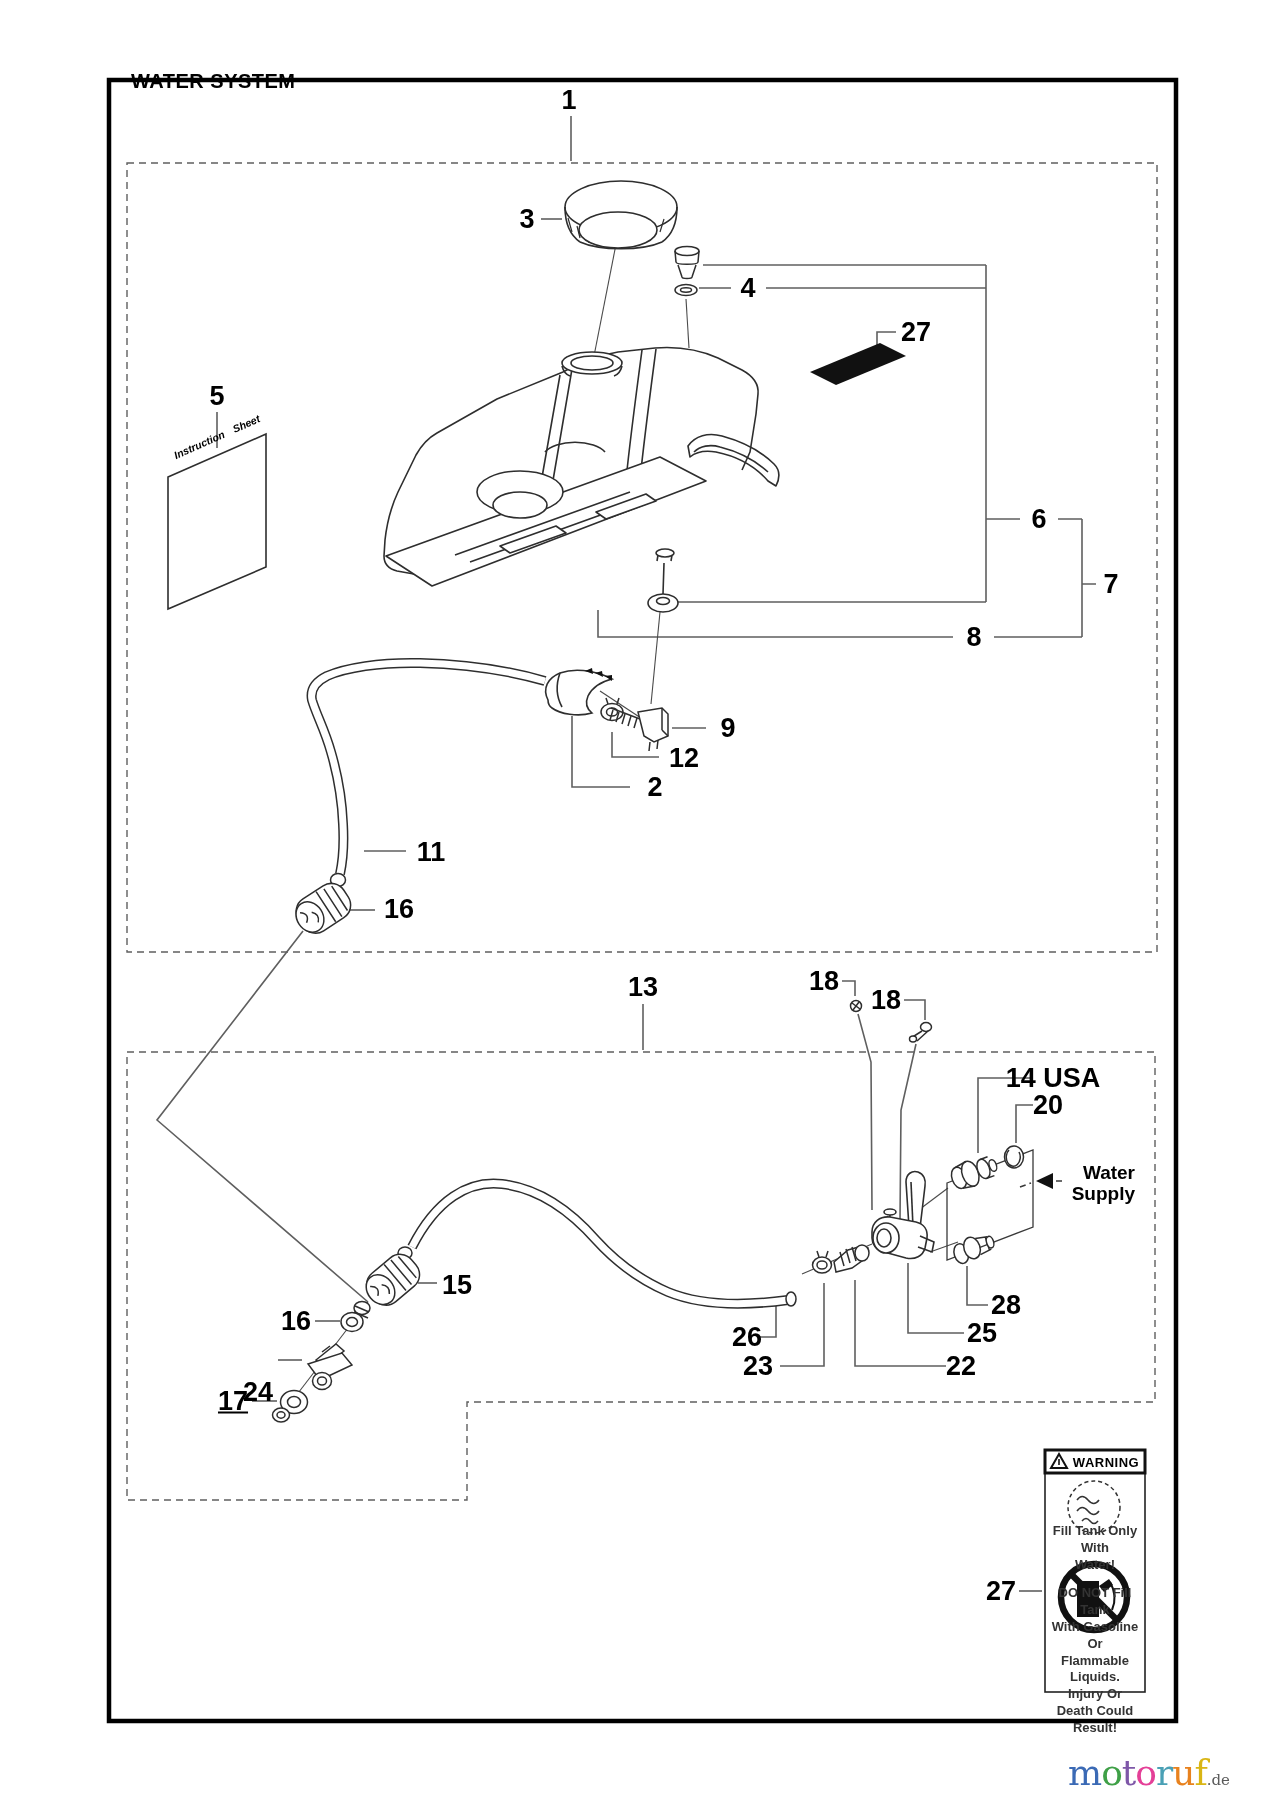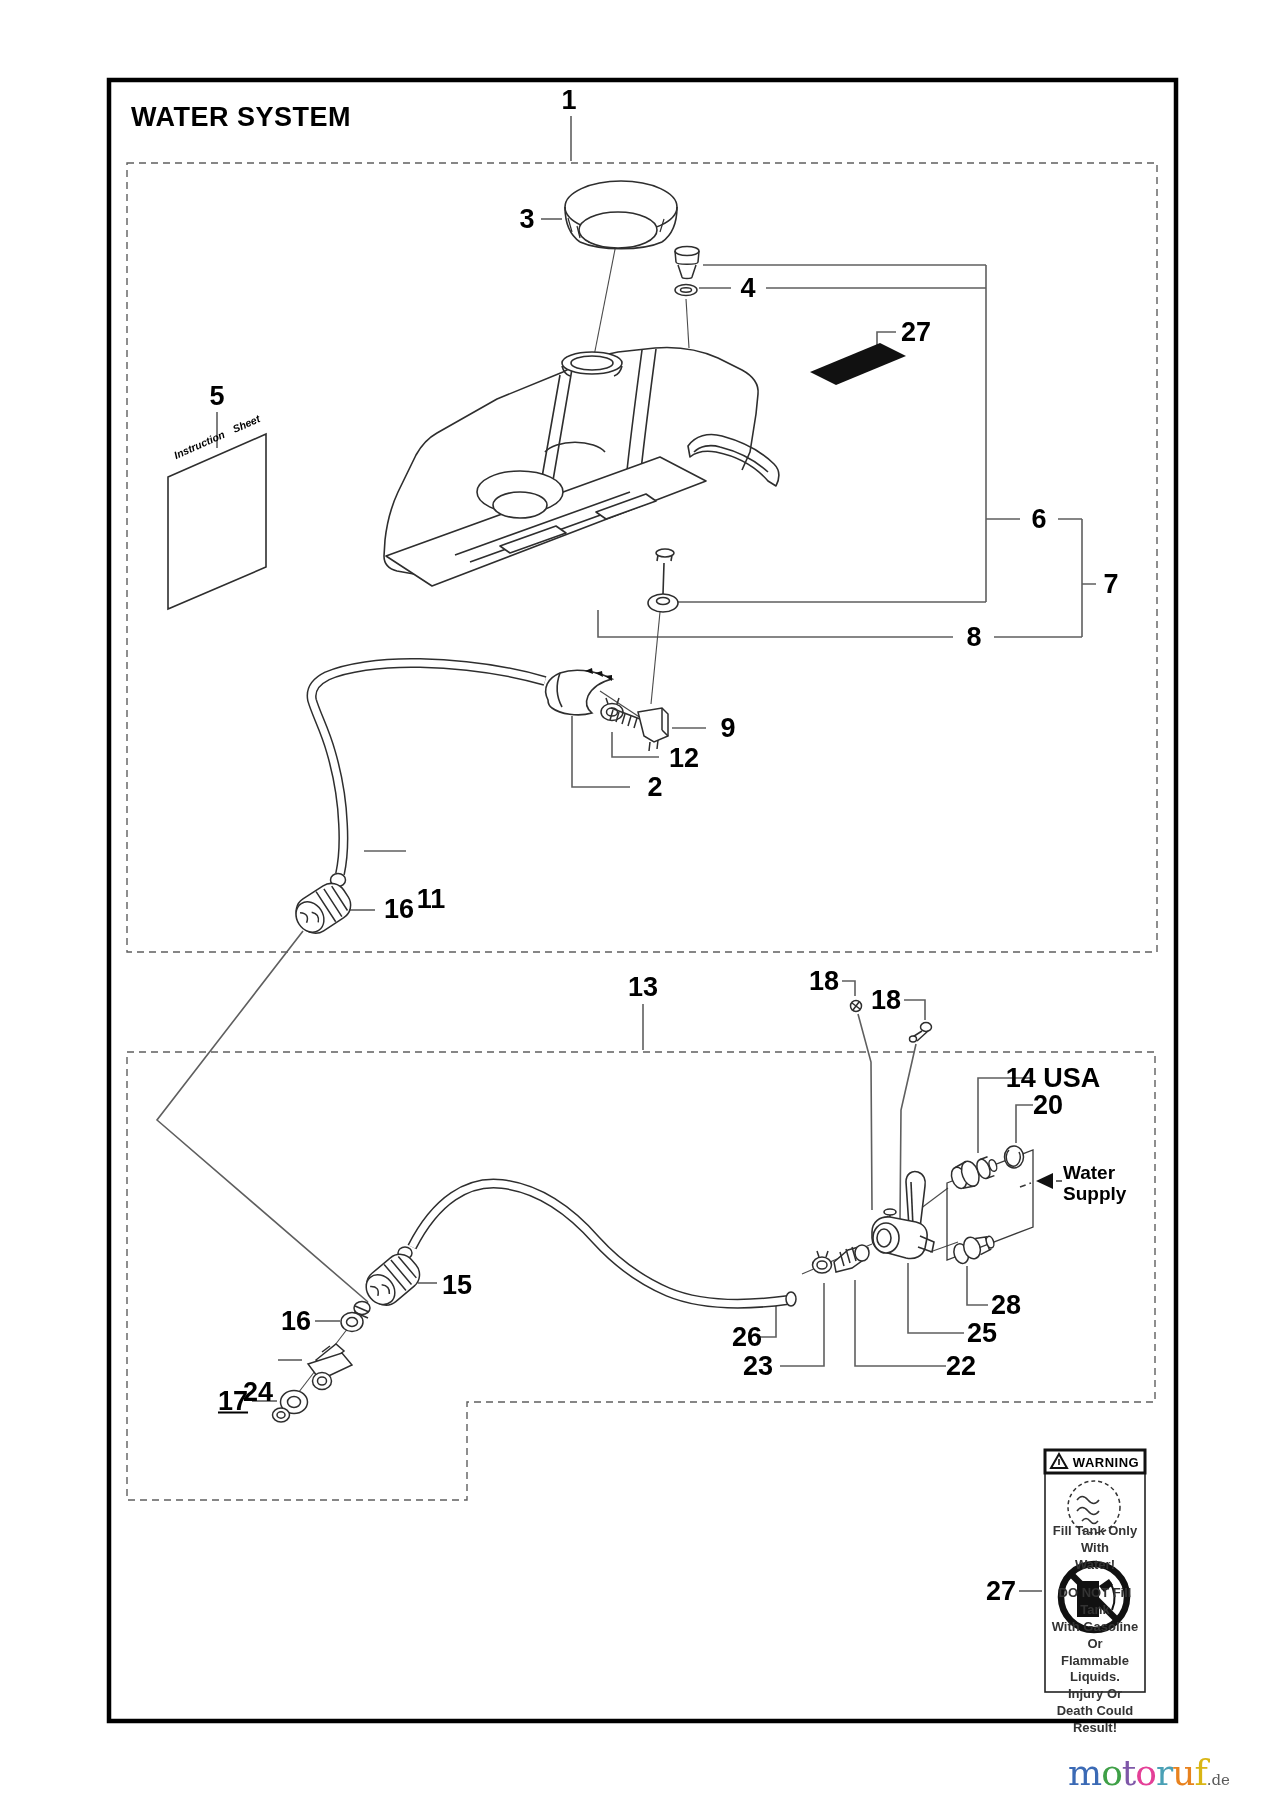--- a/index.html
+++ b/index.html
@@ -1,26 +1,26 @@
 <!DOCTYPE html>
 <html><head>
 <meta charset="utf-8">
 <style>
   html,body{margin:0;padding:0;background:#ffffff;}
   #page{position:relative;width:1284px;height:1800px;background:#ffffff;
         font-family:"Liberation Sans",sans-serif;overflow:hidden;}
   #art{position:absolute;left:0;top:0;width:1284px;height:1800px;}
   .txt{position:absolute;color:#000;}
-  #page-title{left:131px;top:102px;font-size:27px;font-weight:700;letter-spacing:.5px;}
+  #page-title{left:131px;top:70px;font-size:20px;font-weight:700;letter-spacing:.5px;}
   .callout{position:absolute;transform:translate(-50%,-50%);font-size:27px;font-weight:700;
            color:#000;white-space:nowrap;line-height:1;}
   #instruction-sheet-text{left:172px;top:450px;width:86px;font-size:10.5px;font-weight:700;
            font-style:italic;transform:rotate(-24deg);transform-origin:left top;
            display:flex;justify-content:space-between;white-space:nowrap;gap:10px;}
-  #water-supply-label{left:1063px;top:1163px;width:72px;text-align:left;
+  #water-supply-label{left:1063px;top:1163px;width:72px;text-align:right;
            font-size:19px;font-weight:700;line-height:1.1;}
   #warning-header-text{left:1106px;top:1462px;transform:translate(-50%,-50%);
            font-size:13px;font-weight:700;letter-spacing:.5px;}
   .wlabel{position:absolute;transform:translate(-50%,-50%);text-align:center;
            font-size:13px;font-weight:700;color:#333;line-height:1.3;width:92px;}
   #watermark{position:absolute;left:1068px;top:1752px;font-family:"DejaVu Serif",serif;
            font-size:36px;letter-spacing:-1px;white-space:nowrap;}
   #watermark .suffix{font-size:15px;letter-spacing:0;}
 </style>
 </head>
@@ -288,21 +288,21 @@
       <div class="callout" style="left: 569px; top: 100px;">1</div>
       <div class="callout" style="left: 655px; top: 787px;">2</div>
       <div class="callout" style="left: 527px; top: 219px;">3</div>
       <div class="callout" style="left: 748px; top: 288px;">4</div>
       <div class="callout" style="left: 217px; top: 396px;">5</div>
       <div class="callout" style="left: 1039px; top: 519px;">6</div>
       <div class="callout" style="left: 1111px; top: 584px;">7</div>
       <div class="callout" style="left: 974px; top: 637px;">8</div>
       <div class="callout" style="left: 728px; top: 728px;">9</div>
       <div class="callout" style="left: 399px; top: 909px;">16</div>
-      <div class="callout" style="left: 431px; top: 852px; margin-top: 47px;">11</div>
+      <div class="callout" style="left: 431px; top: 852px;">11</div>
       <div class="callout" style="left: 684px; top: 758px;">12</div>
       <div class="callout" style="left: 643px; top: 987px;">13</div>
       <div class="callout" style="left: 1053px; top: 1078px;">14 USA</div>
       <div class="callout" style="left: 457px; top: 1285px;">15</div>
       <div class="callout" style="left: 296px; top: 1321px;">16</div>
       <div class="callout" style="left: 233px; top: 1401px; text-decoration: underline;">17</div>
       <div class="callout" style="left: 824px; top: 981px;">18</div>
       <div class="callout" style="left: 886px; top: 1000px;">18</div>
       <div class="callout" style="left: 1048px; top: 1105px;">20</div>
       <div class="callout" style="left: 1006px; top: 1305px;">28</div>

